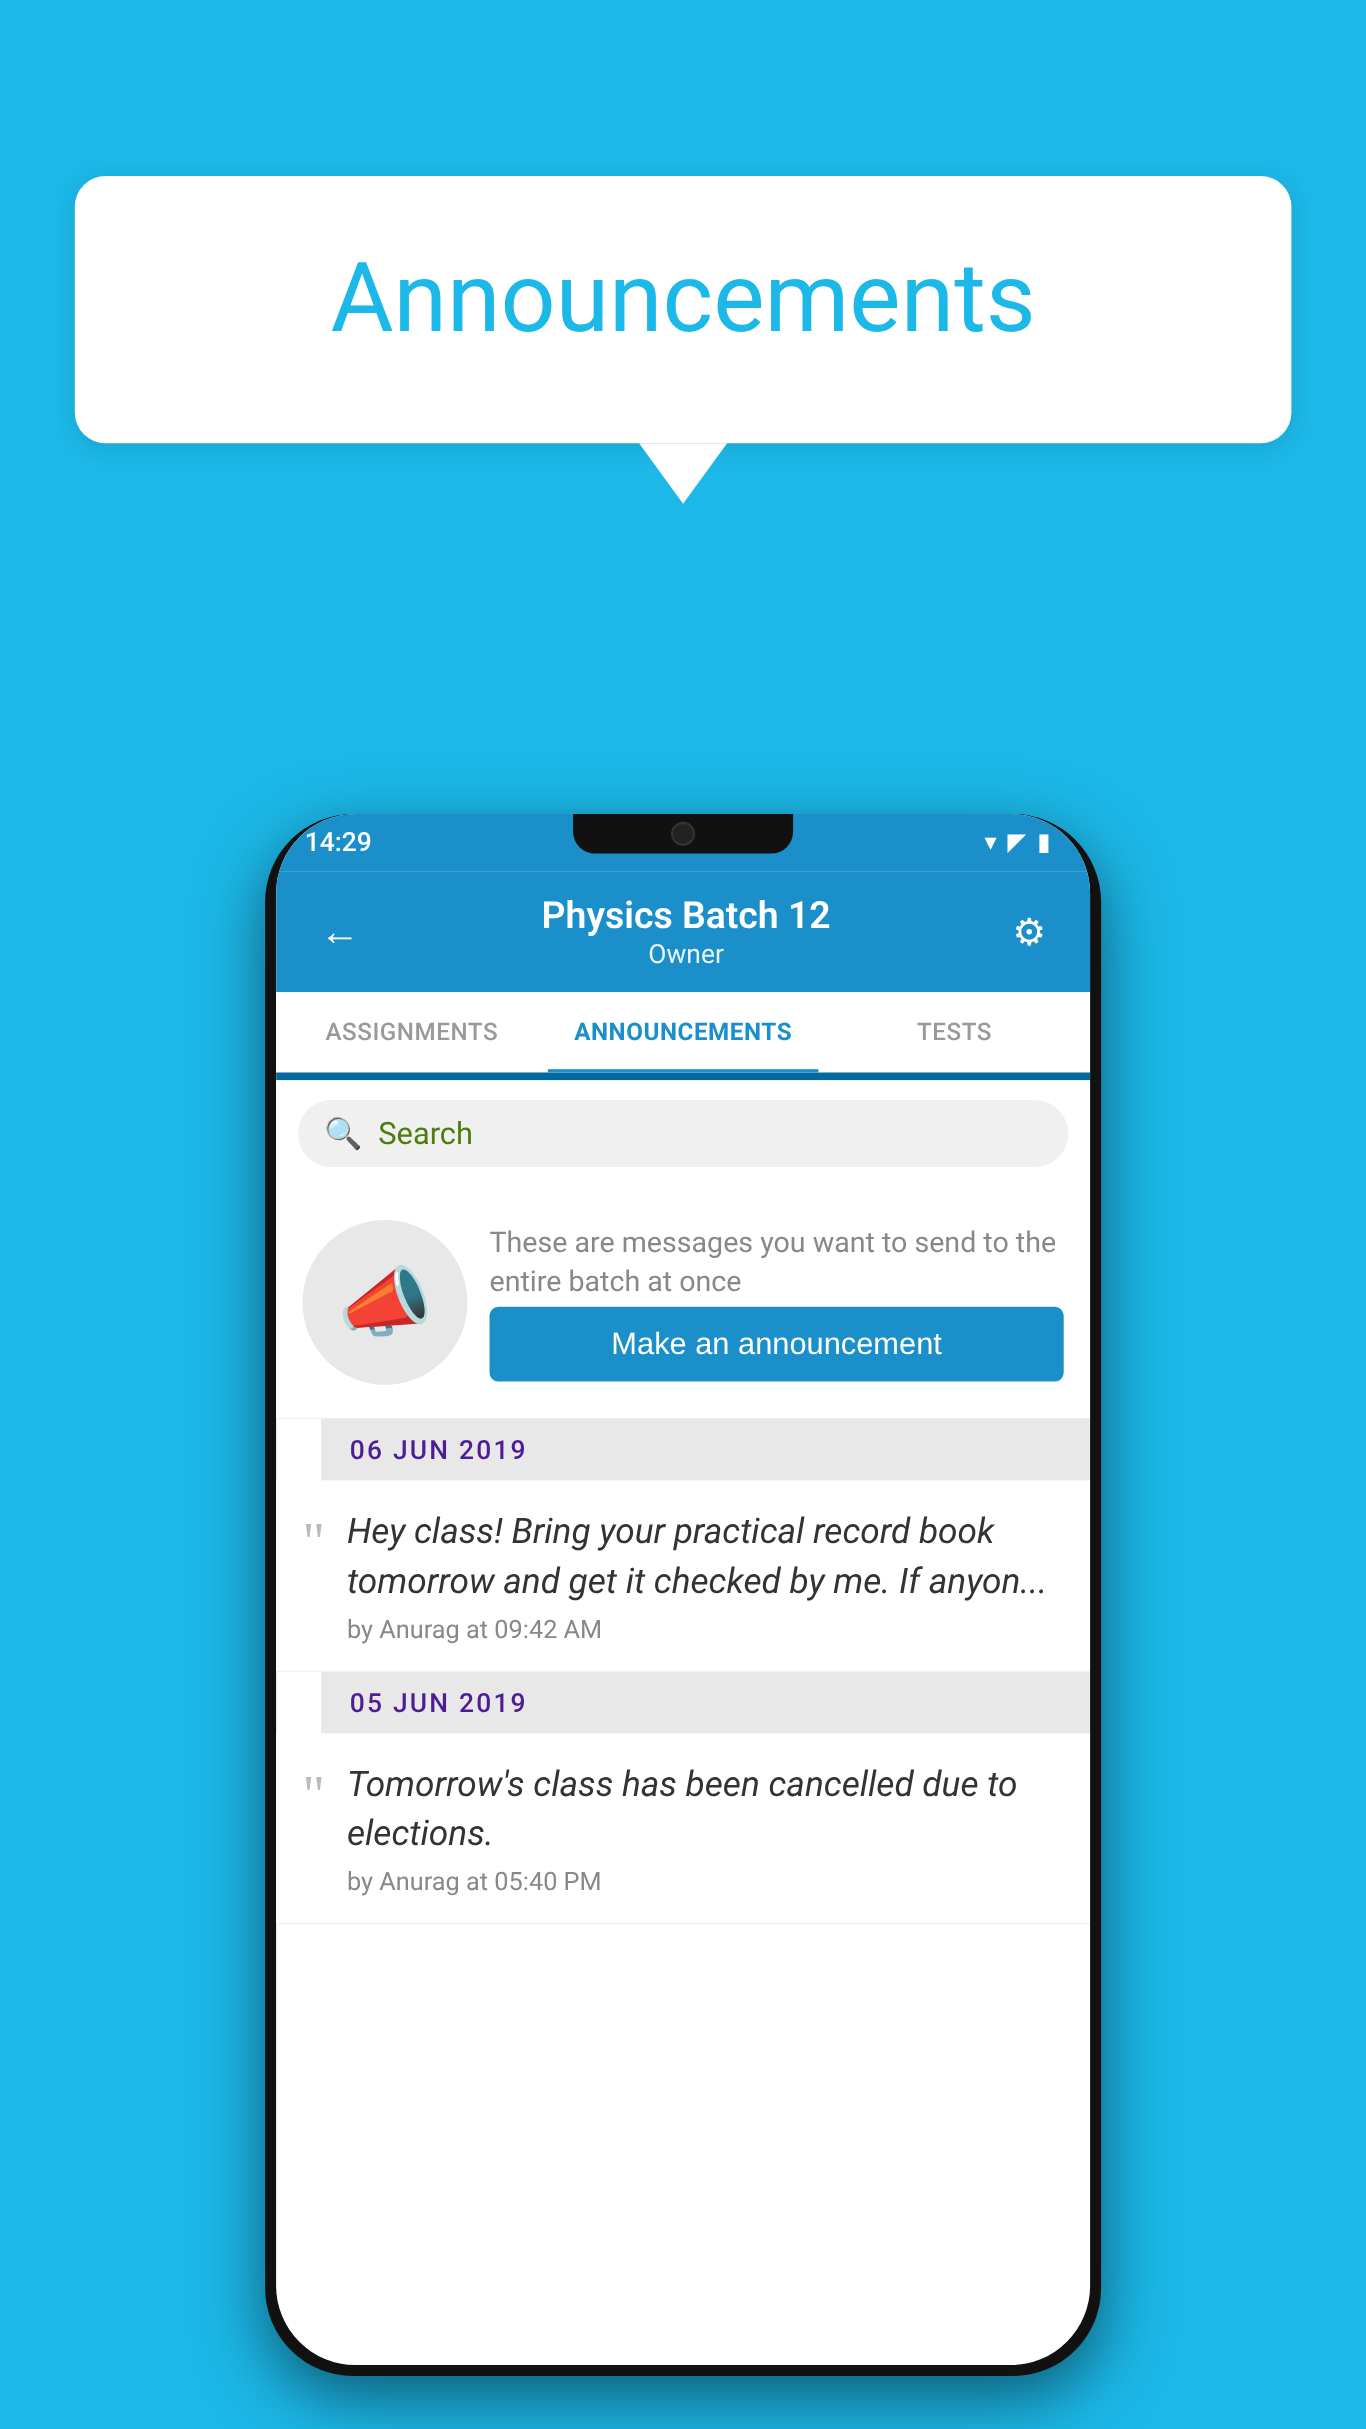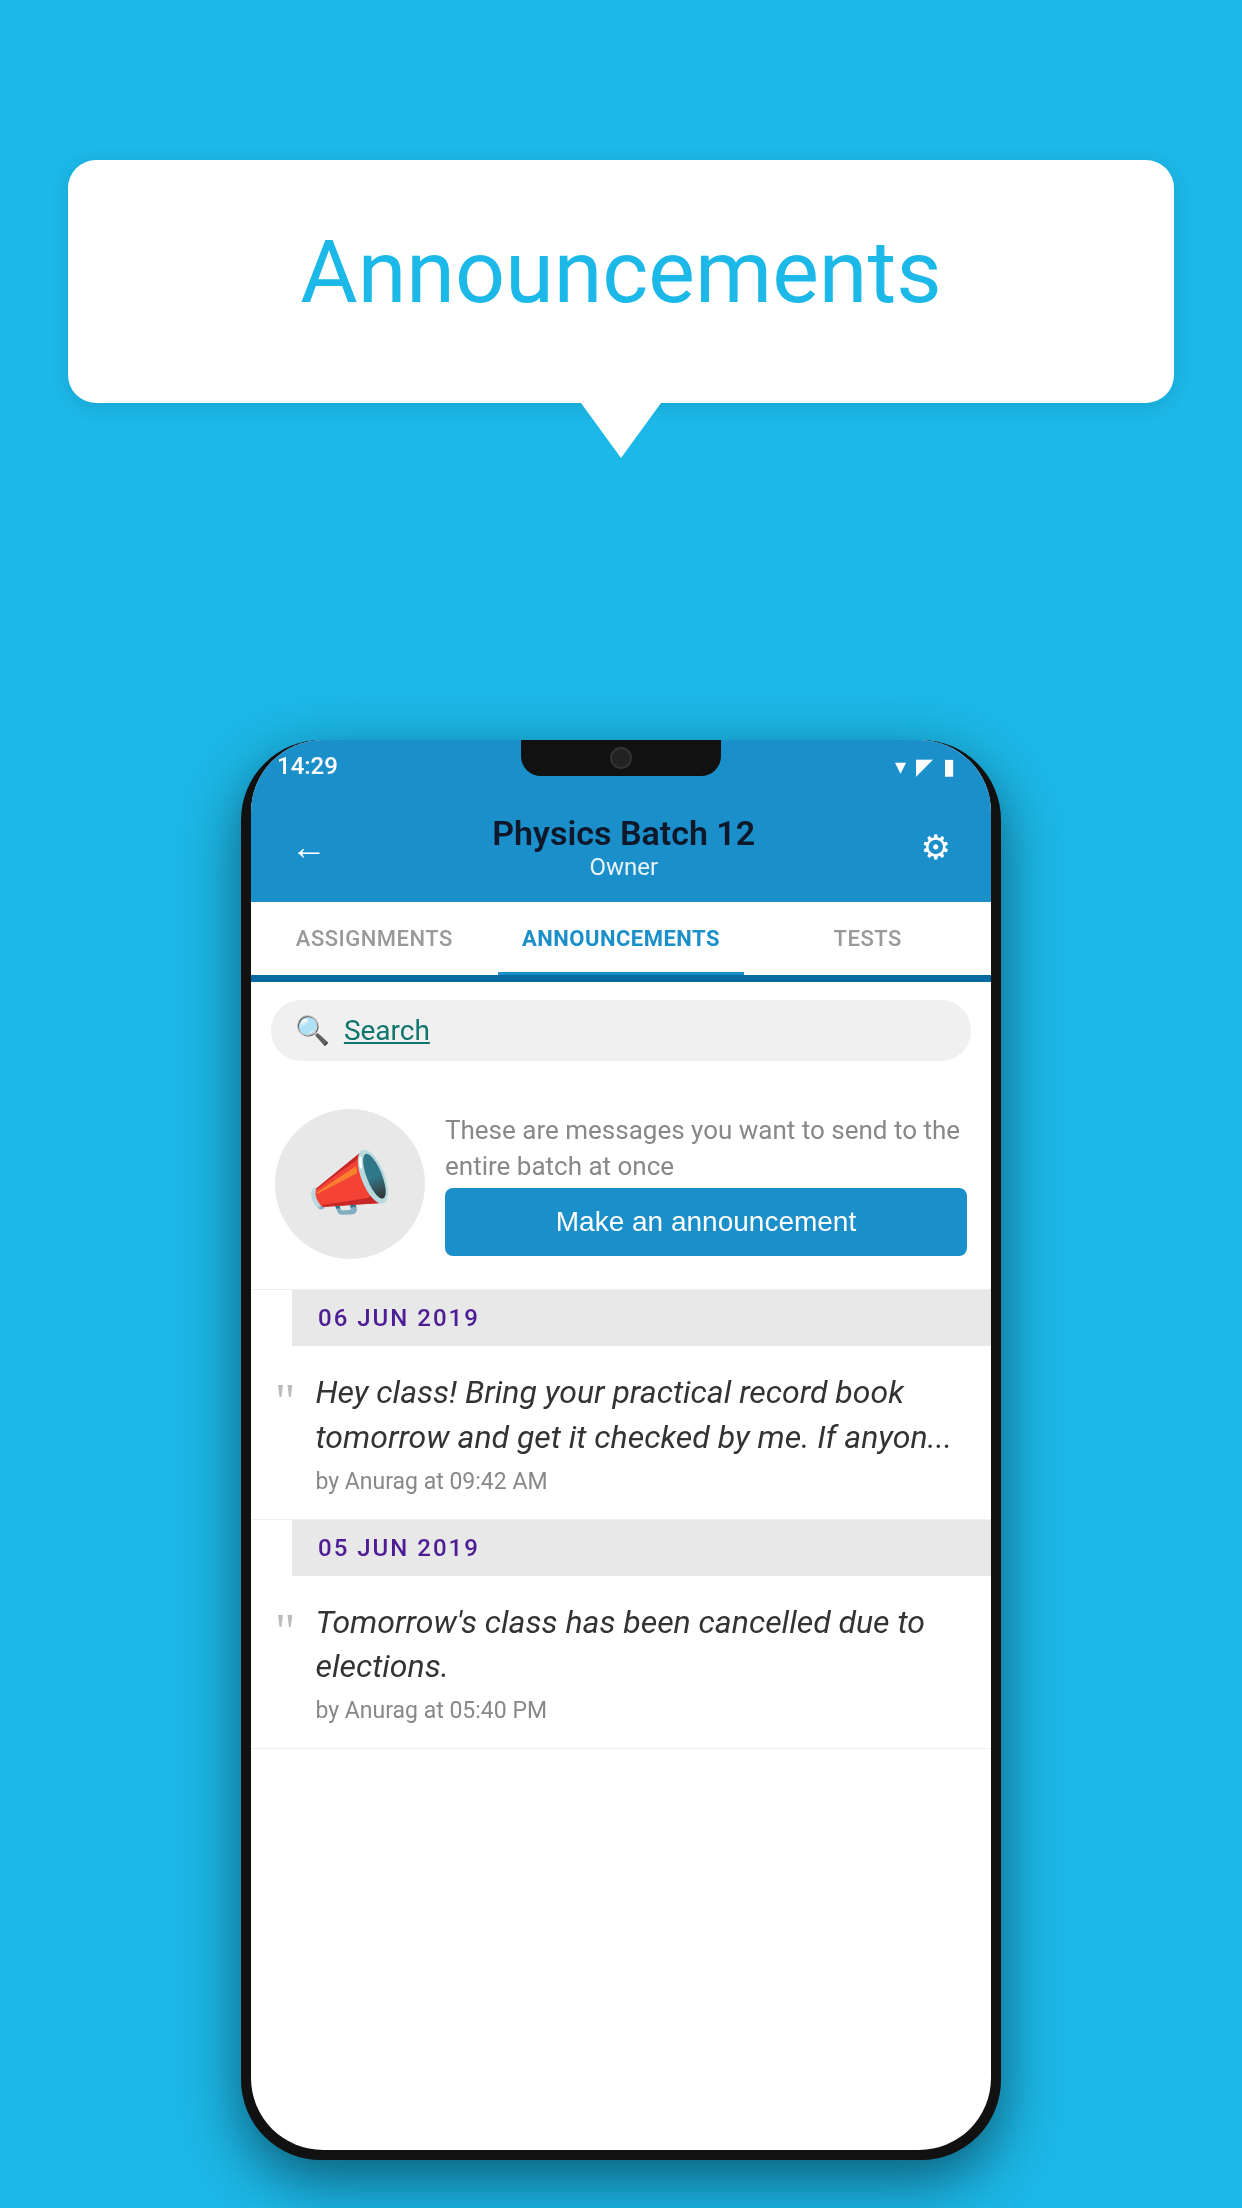--- a/index.html
+++ b/index.html
@@ -151,21 +151,21 @@
       cursor: pointer;
       padding: 10px;
     }
 
     .app-bar-title-container {
       text-align: center;
       flex: 1;
     }
 
     .app-bar-title {
-      color: #0f172a;
+      color: #ffffff;
       font-size: 34px;
       font-weight: 600;
     }
 
     .app-bar-subtitle {
       color: rgba(255,255,255,0.9);
       font-size: 24px;
     }
 
     .settings-button {
@@ -225,23 +225,22 @@
       padding: 14px 24px;
       gap: 14px;
     }
 
     .search-icon-wrap {
       color: #888;
       font-size: 28px;
     }
 
     .search-placeholder {
-      color: #0f766e;
+      color: #4d7c0f;
       font-size: 28px;
-      text-decoration: underline;
     }
 
     
     .promo-section {
       background: white;
       display: flex;
       align-items: center;
       padding: 30px 24px;
       gap: 20px;
       border-bottom: 1px solid #eee;

